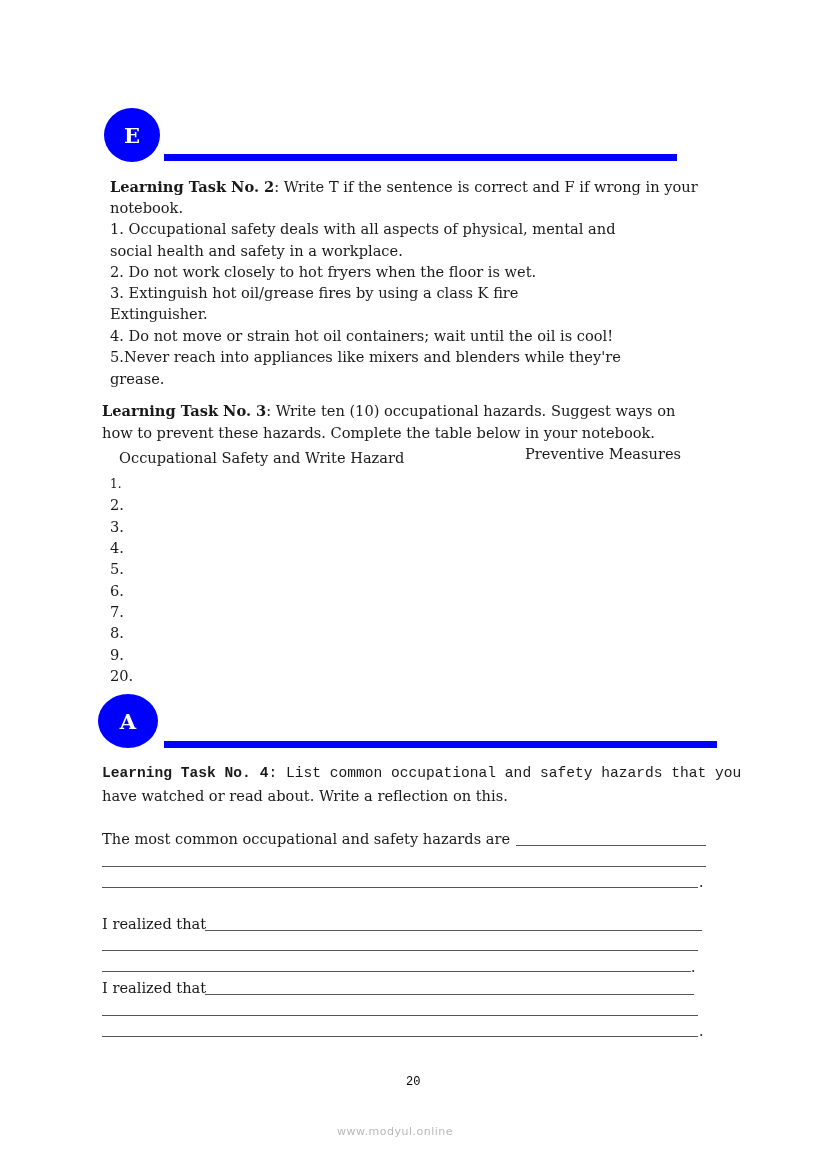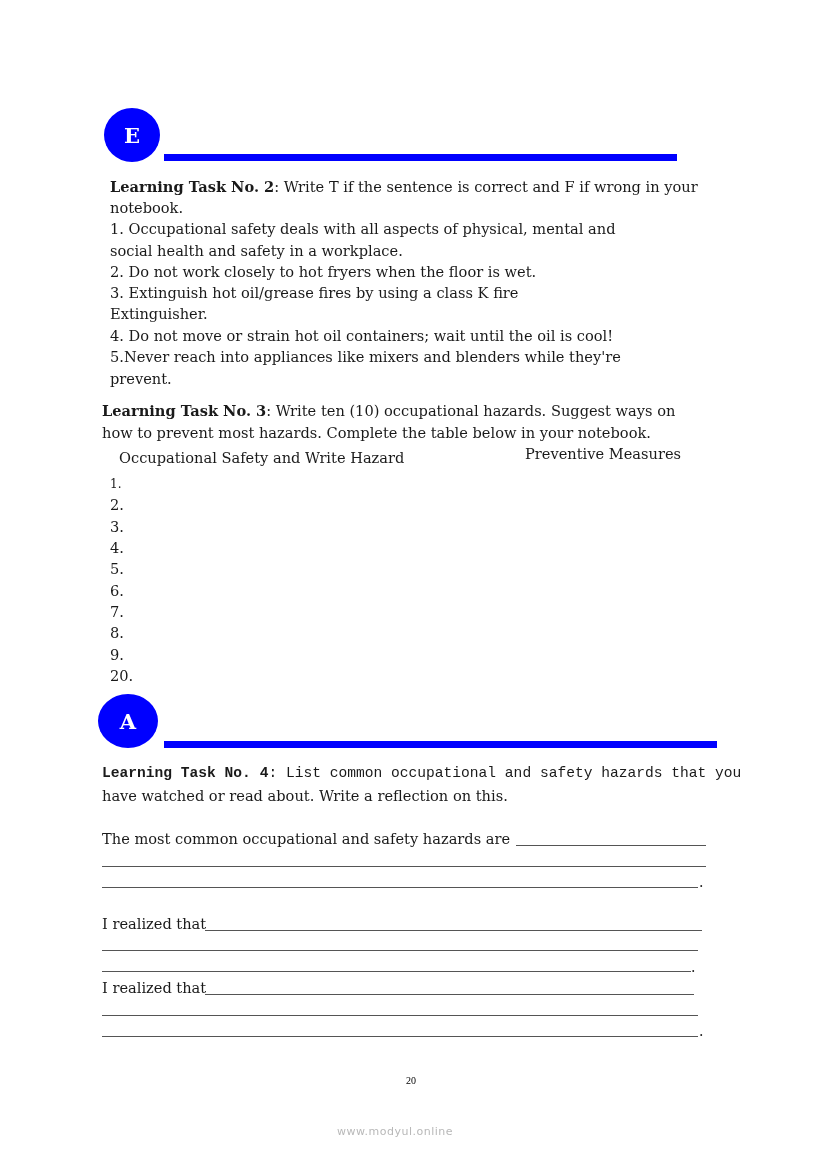--- a/index.html
+++ b/index.html
@@ -7,44 +7,44 @@
            font-family: "DejaVu Serif", "Liberation Serif", serif; color: #1a1a1a; }
     .badge { position: absolute; width: 56px; height: 54px; border-radius: 50%;
              background: #0000ff; color: #fff; font-weight: bold; font-size: 21px;
              display: flex; align-items: center; justify-content: center;
              font-family: "DejaVu Serif", serif; }
     .bar { position: absolute; height: 7px; background: #0000ff; }
     .line { position: absolute; font-size: 14.6px; line-height: 21px; white-space: nowrap; }
     .line b { font-weight: bold; margin-top: 32px; }
     .rule { position: absolute; border-bottom: 1px solid #555; height: 0; }
     .dot { position: absolute; font-size: 14px; }
-    .pagenum { position: absolute; font-family: Liberation Serif, serif; font-size: 10px; color: #000; text-align: center; }
+    .pagenum { position: absolute; font-family: Liberation Mono, monospace; font-size: 12px; color: #000; text-align: center; }
     .wm { position: absolute; font-family: "DejaVu Sans", sans-serif; font-size: 11px; color: #b8b8b8; letter-spacing: 0.5px; }
   </style>
 </head>
 <body>
 
 <div class="badge" style="left:104px; top:108px;">
   <span>E</span>
 </div>
 <div class="bar" style="left:164px; top:154px; width:513px;"></div>
 
 <div class="line" style="left:110px; top:176px;"><b>Learning Task No. 2</b><span>:  Write T if the sentence  is correct and F if wrong in your</span></div>
 <div class="line" style="left:110px; top:197px;">notebook.</div>
 <div class="line" style="left:110px; top:218px;">1. Occupational safety deals with all aspects of physical, mental and</div>
 <div class="line" style="left:110px; top:240px;">social health and safety in a workplace.</div>
 <div class="line" style="left:110px; top:261px;">2. Do not work closely to hot fryers when the floor is wet.</div>
 <div class="line" style="left:110px; top:282px;">3. Extinguish hot oil/grease fires by using a class K fire</div>
 <div class="line" style="left:110px; top:303px;">Extinguisher.</div>
 <div class="line" style="left:110px; top:325px;">4.  Do not move or strain hot oil containers; wait until the oil is cool!</div>
 <div class="line" style="left:110px; top:346px;">5.Never reach into appliances like mixers and blenders while they're</div>
-<div class="line" style="left:110px; top:368px;">prevent.</div>
+<div class="line" style="left:110px; top:368px;">grease.</div>
 
 <div class="line" style="left:102px; top:400px;text-align:right;"><b>Learning Task No. 3</b><span>:  Write ten (10) occupational hazards.  Suggest ways on</span></div>
-<div class="line" style="left:102px; top:422px;">how to prevent most hazards.  Complete the table below in your notebook.</div>
+<div class="line" style="left:102px; top:422px;">how to prevent these hazards.  Complete the table below in your notebook.</div>
 <div class="line" style="left:119px; top:447px;">Occupational  Safety and Write Hazard</div>
 <div class="line" style="left:509px; top:443px;margin-left:16px;">Preventive Measures</div>
 
 <div class="line" style="left:110px; top:474px; font-size:12px;">1.</div>
 <div class="line" style="left:110px; top:494px;">2.</div>
 <div class="line" style="left:110px; top:516px;">3.</div>
 <div class="line" style="left:110px; top:537px;">4.</div>
 <div class="line" style="left:110px; top:558px;">5.</div>
 <div class="line" style="left:110px; top:580px;">6.</div>
 <div class="line" style="left:110px; top:601px;">7.</div>

